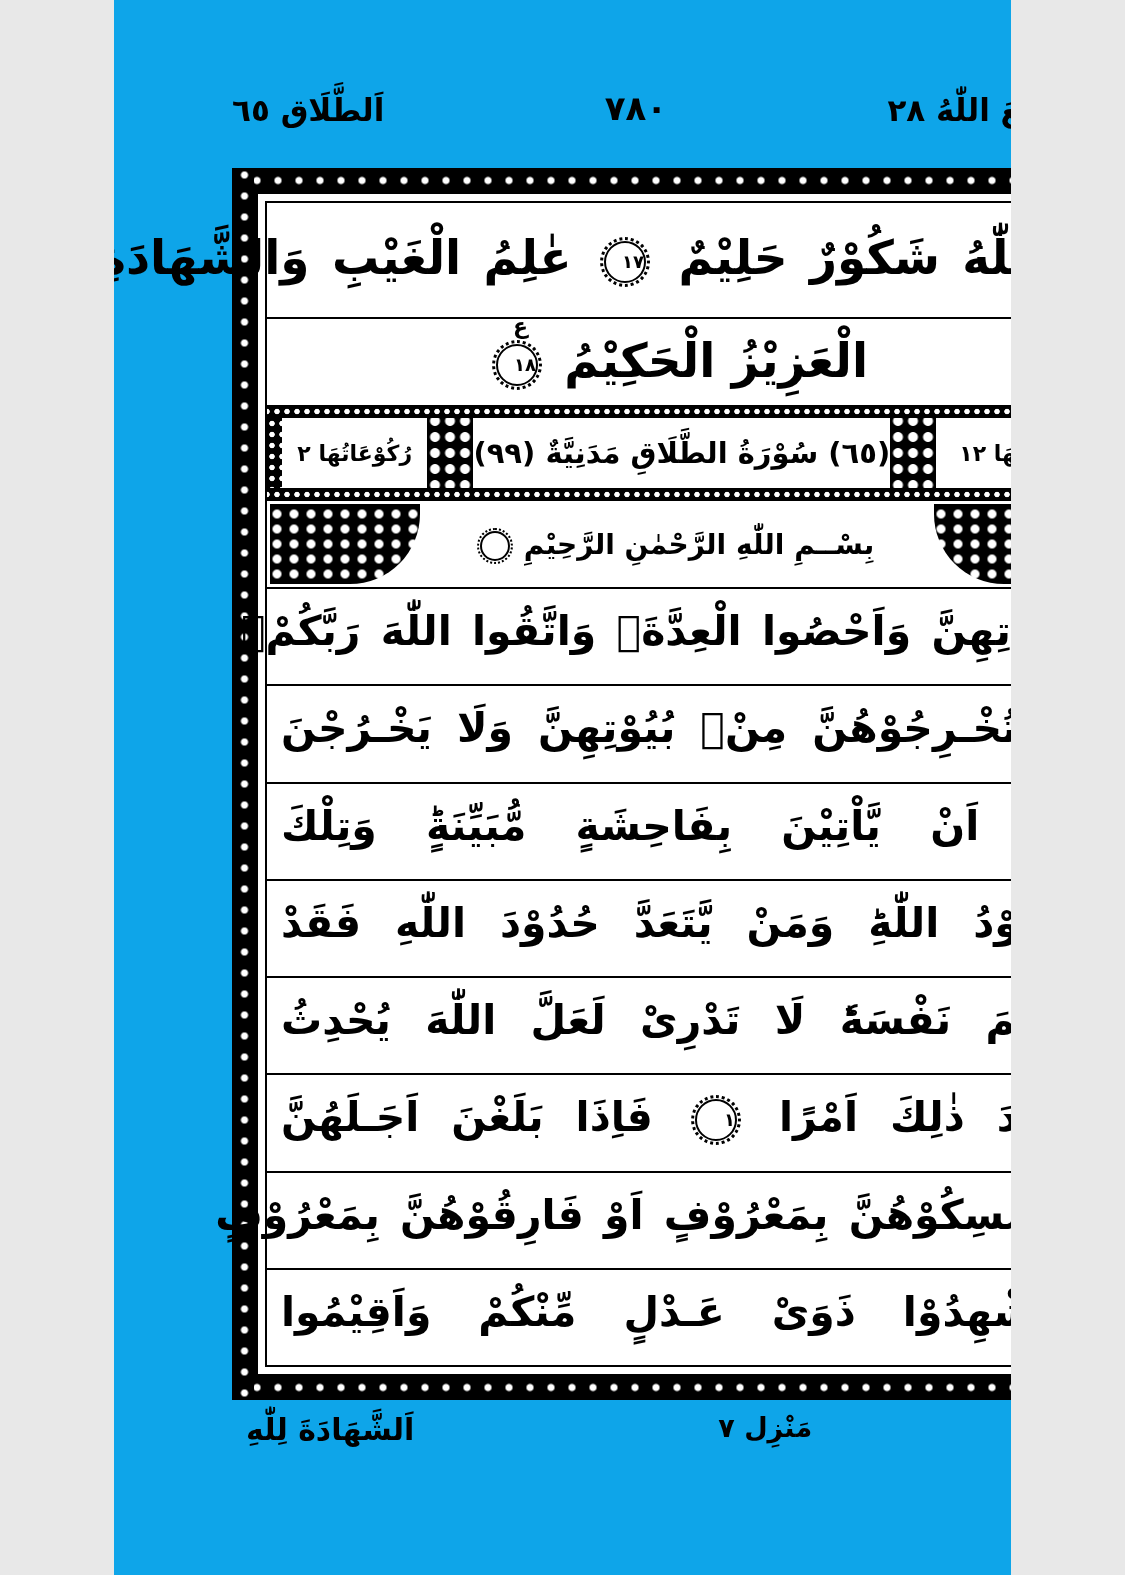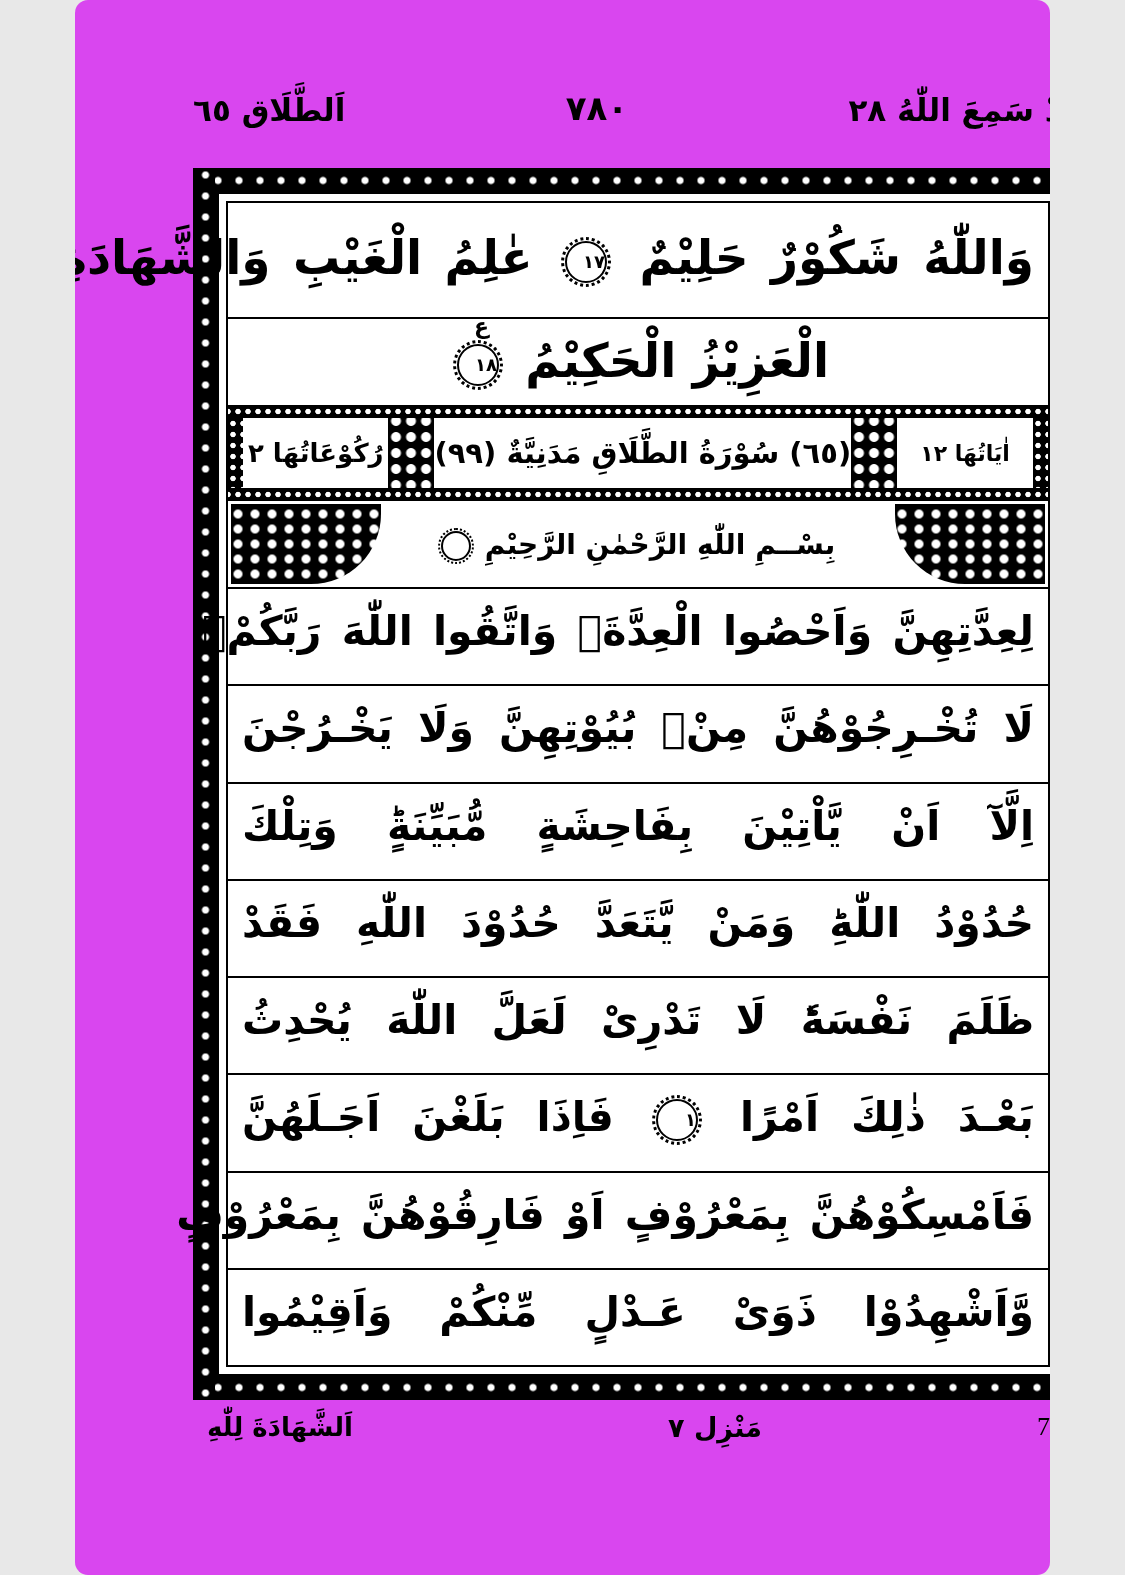--- a/index.html
+++ b/index.html
@@ -1,19 +1,19 @@
 <!DOCTYPE html>
 <html lang="ar"><head>
 <meta charset="utf-8">
 <style>
   * { margin:0; padding:0; box-sizing:border-box; }
   body { background:#e8e8e8; font-family:"DejaVu Sans", sans-serif; }
   .page {
-    position:relative; width:975px; height:1575px; margin:0 auto;
-    background:#d946ef; color:#000; overflow:hidden;border-radius:13px;
+    position:relative; width:897px; height:1575px; margin:0 auto;
+    background:#0ea5e9; color:#000; overflow:hidden;
   }
 
   
   .running-header {
     position:absolute; top:88px; left:118px; width:890px;
     display:flex; justify-content:space-between; align-items:flex-end;
     font-weight:bold; direction:ltr;
   }
   .rh-left  { font-size:31px; }
   .rh-center{ font-size:34px; letter-spacing:2px; }
@@ -83,21 +83,21 @@
     background-image:radial-gradient(circle, #fff 2.4px, rgba(0,0,0,0) 3.1px);
     background-size:10px 11px; background-position:center;
   }
   .band-middle { flex:1; display:flex; direction:rtl; align-items:stretch; }
   .band-cell {
     display:flex; align-items:center; justify-content:center;
     font-weight:bold; white-space:nowrap;
   }
   .band-ayat  { width:198px; font-size:22px; }
   .band-title { flex:1; font-size:29px; }
-  .band-ruku  { width:212px; font-size:26px; }
+  .band-ruku  { width:212px; font-size:22px; }
   .band-divider {
     width:46px; background-color:#000; flex:none;
     background-image:radial-gradient(circle, #fff 4.5px, rgba(0,0,0,0) 5.4px);
     background-size:15px 16px; background-position:center;
   }
   .band-edge {
     width:15px; background-color:#000; flex:none;
     background-image:radial-gradient(circle, #fff 2.4px, rgba(0,0,0,0) 3.1px);
     background-size:10px 11px;
   }
@@ -122,21 +122,21 @@
   .mm-top { font-size:23px; margin-bottom:2px; margin-right:20px; }
   .mm-ain { font-size:46px; position:relative; display:inline-block; }
   .mm-ain-num { position:absolute; right:-16px; bottom:2px; font-size:19px; }
   .mm-bottom { font-size:23px; margin-top:4px; }
 
   
   .page-footer {
     position:absolute; left:118px; top:1412px; width:890px;
     display:flex; justify-content:space-between; align-items:flex-start; direction:ltr;
   }
-  .pf-catchword { font-size:26px; font-weight:bold; margin-left:14px; }
+  .pf-catchword { font-size:30px; font-weight:bold; margin-left:14px; }
   .pf-manzil { font-size:27px; font-weight:bold; margin-left:40px; }
   .pf-number { font-size:26px; font-family:"Liberation Serif", serif; margin-right:7px; }
 </style>
 </head>
 <body>
 
 <div class="page">
 
   <div class="running-header">
     <div class="rh-left">اَلطَّلَاق ٦٥</div>

